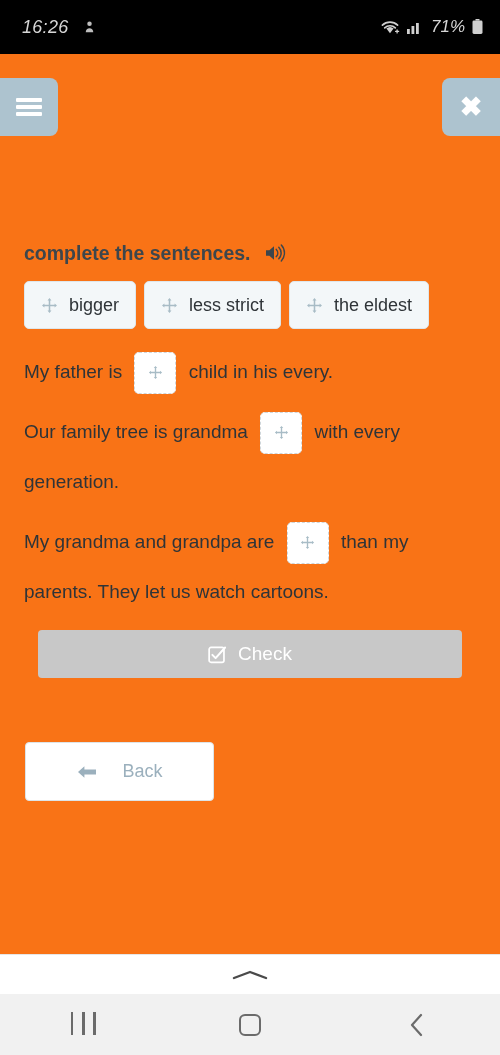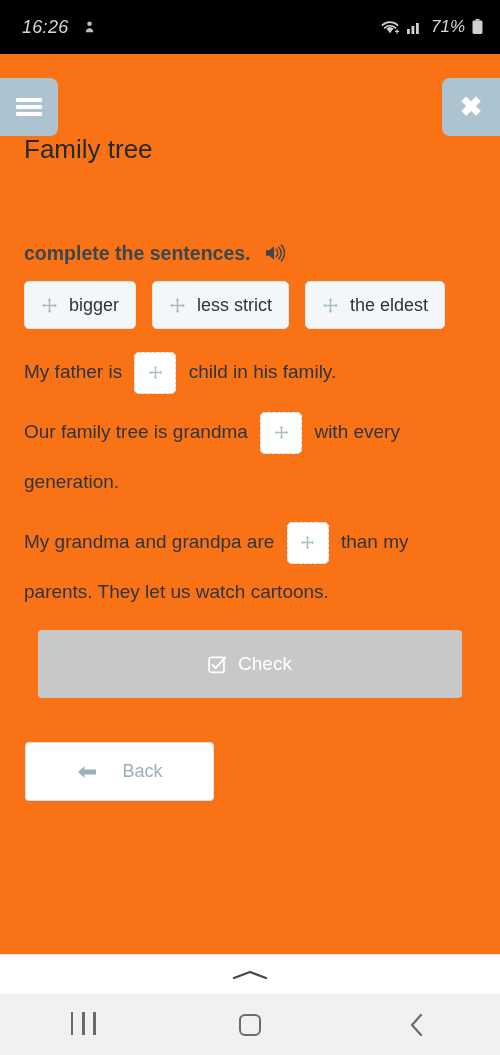--- a/index.html
+++ b/index.html
@@ -125,21 +125,21 @@
     vertical-align: -3px;
     margin-left: 8px;
   }
 
   
   .chips {
     position: absolute;
     top: 281px; left: 24px;
     width: 455px;
     display: flex;
-    gap: 16px;
+    gap: 8px;
   }
   .chip {
     display: flex;
     align-items: center;
     gap: 11px;
     height: 48px;
     padding: 0 16px;
     background: #f3f7f9;
     border: 1px solid #dfe7eb;
     border-radius: 5px;
@@ -173,21 +173,21 @@
     background: #ffffff;
     vertical-align: middle;
     margin: 0 7px;
     cursor: pointer;
   }
 
   
   .check-btn {
     position: absolute;
     top: 630px; left: 38px;
-    width: 424px; height: 68px;
+    width: 424px; height: 48px;
     background: #c8c8c8;
     border: none;
     border-radius: 4px;
     color: #ffffff;
     font-size: 19px;
     font-family: "Liberation Sans", sans-serif;
     display: flex;
     align-items: center;
     justify-content: center;
     gap: 11px;
@@ -307,21 +307,20 @@
         <span class="hamburger-bar"></span>
         <span class="hamburger-bar"></span>
         <span class="hamburger-bar"></span>
       </span>
     </button>
     <button class="close-btn">
       <span class="close-glyph">✖</span>
     </button>
   </div>
 
-  <h1 class="page-title">Family tree</h1>
 
   <div class="instruction">
     <br>
     <span>complete the sentences.</span>
     <span class="audio-icon">
       <svg class="svg-ico" width="22" height="20" viewBox="0 0 22 20" aria-hidden="true">
         <path d="M2 7.2h3.4L10 3.2v13.6L5.4 12.8H2z" fill="#3d464c"></path>
         <path d="M12.3 6.4a5.2 5.2 0 0 1 0 7.2" stroke="#3d464c" stroke-width="1.5" fill="none" stroke-linecap="round"></path>
         <path d="M14.8 4.2a8.4 8.4 0 0 1 0 11.6" stroke="#3d464c" stroke-width="1.5" fill="none" stroke-linecap="round"></path>
         <path d="M17.3 2.1a11.5 11.5 0 0 1 0 15.8" stroke="#3d464c" stroke-width="1.4" fill="none" stroke-linecap="round"></path>
@@ -358,21 +357,21 @@
 
   <div class="sentences">
 
     <div class="sentence">
       <span>My father is</span>
       <span class="dropzone">
         <svg class="svg-ico" width="15" height="15" viewBox="0 0 20 20" aria-hidden="true">
           <path d="M10 1.2 12.3 4H10.9v5.1H16V7.7L18.8 10 16 12.3v-1.4h-5.1V16h1.4L10 18.8 7.7 16h1.4v-5.1H4v1.4L1.2 10 4 7.7v1.4h5.1V4H7.7z" fill="#a8bcc6"></path>
         </svg>
       </span>
-      <span>child in his family.</span>
+      <span>child in his every.</span>
     </div>
 
     <div class="sentence">
       <span>Our family tree is grandma</span>
       <span class="dropzone">
         <svg class="svg-ico" width="15" height="15" viewBox="0 0 20 20" aria-hidden="true">
           <path d="M10 1.2 12.3 4H10.9v5.1H16V7.7L18.8 10 16 12.3v-1.4h-5.1V16h1.4L10 18.8 7.7 16h1.4v-5.1H4v1.4L1.2 10 4 7.7v1.4h5.1V4H7.7z" fill="#a8bcc6"></path>
         </svg>
       </span>
       <span>with every generation.</span>

